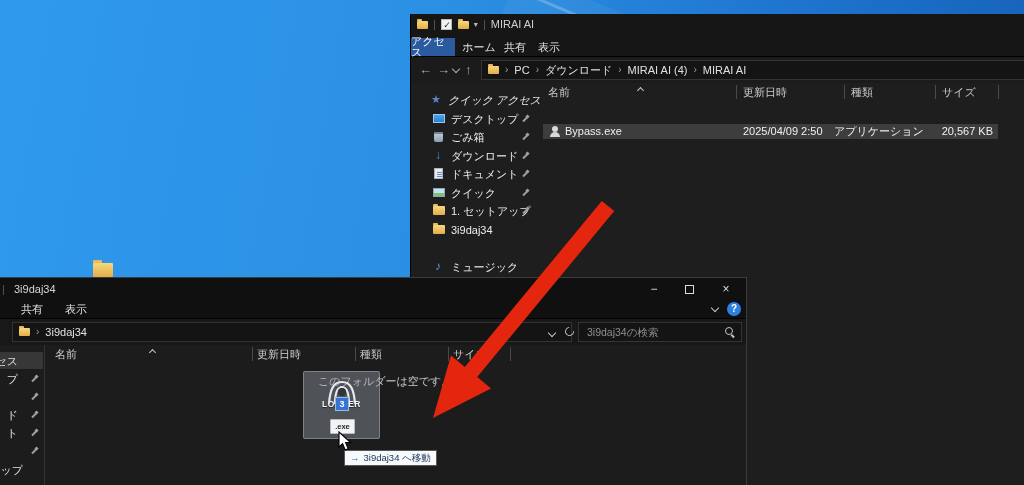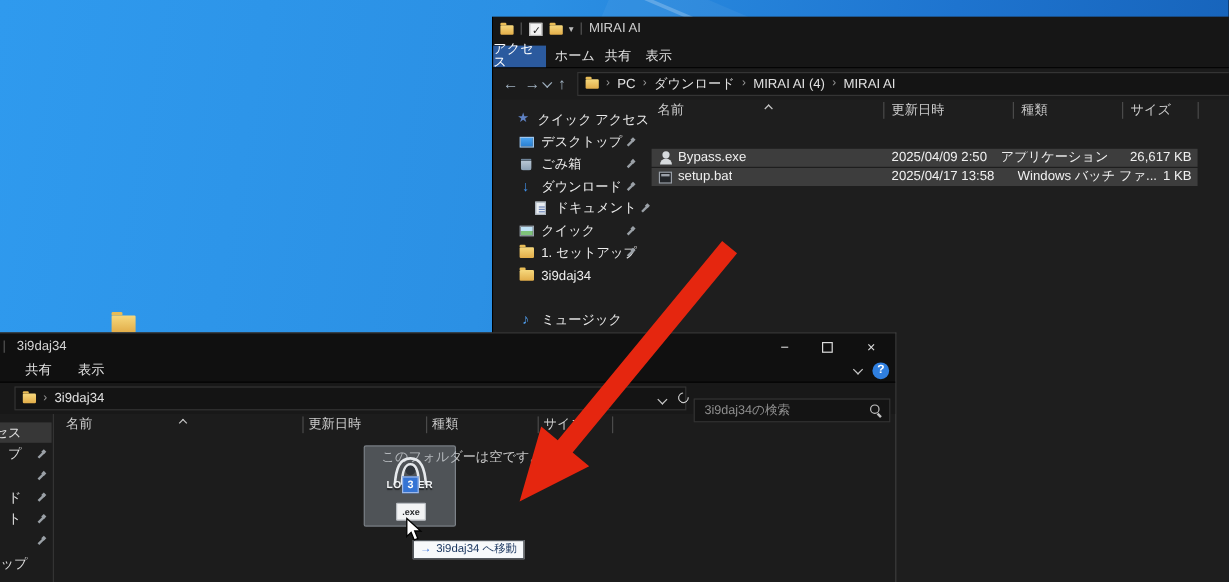--- a/index.html
+++ b/index.html
@@ -145,38 +145,38 @@
         <span>MIRAI AI (4)</span>
         <span class="crumb-sep">›</span>
         <span>MIRAI AI</span>
       </div>
     </div>
 
     <div style="position:absolute;left:0;right:0;top:69px;bottom:0;background:#1e1e1e;">
 
       <div class="sb-item" style="top:9px;">
         <span class="gico ico-star" style="left:20px;"></span>
-        <span class="lab" style="left:37px;">クイック アクセス</span>
+        <span class="lab" style="left:37px;font-style:italic;">クイック アクセス</span>
       </div>
       <div class="sb-item" style="top:46px;">
         <span class="gico ico-bin"></span>
         <span class="lab">ごみ箱</span>
         <span class="pinico"></span>
       </div>
       <div class="sb-item" style="top:28px;">
         <span class="gico ico-desktop"></span>
         <span class="lab">デスクトップ</span>
         <span class="pinico"></span>
       </div>
       <div class="sb-item" style="top:65px;">
         <span class="gico ico-down"></span>
         <span class="lab">ダウンロード</span>
         <span class="pinico"></span>
       </div>
-      <div class="sb-item" style="top:83px;margin-left:12px;">
+      <div class="sb-item" style="top:83px;">
         <span class="gico ico-doc"></span>
         <span class="lab">ドキュメント</span>
         <span class="pinico"></span>
       </div>
       <div class="sb-item" style="top:102px;">
         <span class="gico ico-pic"></span>
         <span class="lab">クイック</span>
         <span class="pinico"></span>
       </div>
       <div class="sb-item" style="top:120px;">
@@ -203,30 +203,23 @@
         <span class="colsep" style="left:394px;"></span>
         <span class="hdrtxt" style="left:401px;">サイズ</span>
         <span class="colsep" style="left:457px;"></span>
 
 
         <div class="frow" style="left:2px;top:41px;width:455px;">
           <span class="gico ico-hood" style="position:absolute;left:6px;top:2px;"></span>
           <span class="fcell" style="left:22px;">Bypass.exe</span>
           <span class="fcell" style="left:200px;">2025/04/09 2:50</span>
           <span class="fcell" style="left:291px;">アプリケーション</span>
-          <span class="fcell" style="left:380px;width:70px;text-align:right;">26,617 KB</span>
-        </div>
-
-        <div class="frow" style="left:2px;top:57px;width:455px;">
-          <span class="gico ico-bat" style="position:absolute;left:6px;top:2px;"></span>
-          <span class="fcell" style="left:22px;">setup.bat</span>
-          <span class="fcell" style="left:200px;">2025/04/17 13:58</span>
-          <span class="fcell" style="left:305px;">Windows バッチ ファ...</span>
-          <span class="fcell" style="left:380px;width:70px;text-align:right;">1 KB</span>
-        </div>
+          <span class="fcell" style="left:380px;width:70px;text-align:right;">20,567 KB</span>
+        </div>
+
       </div>
     </div>
   </div>
 
   <div class="win" style="left:0;top:277px;width:747px;height:208px;z-index:20;background:#1c1c1c;border-top:1px solid #3c3c3c;border-right:1px solid #3c3c3c;">
 
     <div class="titlebar" style="height:22px;background:#101010;">
       <span class="title-sep" style="position:absolute;left:2px;top:6px;margin:0;"></span>
       <span style="position:absolute;left:14px;top:6px;color:#d5d5d5;">3i9daj34</span>
       <div class="ctrlbtn" style="left:639px;">
@@ -252,21 +245,21 @@
     </div>
 
     <div class="addr-row" style="top:41px;height:26px;background:#181818;">
       <div class="addr-field" style="left:12px;top:3px;width:560px;height:20px;padding-left:6px;">
         <span class="fold sm"></span>
         <span class="crumb-sep">›</span>
         <span>3i9daj34</span>
         <span class="chev" style="position:absolute;left:536px;top:7px;"></span>
         <span class="refresh" style="position:absolute;left:552px;top:4px;"></span>
       </div>
-      <div class="addr-field" style="left:578px;top:13px;width:164px;height:20px;padding:0 6px;">
+      <div class="addr-field" style="left:578px;top:3px;width:164px;height:20px;padding:0 6px;">
         <input class="placeholder-input" readonly="" placeholder="3i9daj34の検索" style="">
         <span class="mag" style="position:absolute;right:6px;top:4px;"></span>
       </div>
     </div>
 
     <div style="position:absolute;left:0;top:67px;width:44px;bottom:0;">
       <div style="position:absolute;left:0;top:7px;width:43px;height:17px;background:#373737;">
         <span style="position:absolute;right:25px;top:4px;white-space:nowrap;">クセス</span>
       </div>
       <div style="position:absolute;left:0;top:25px;width:43px;height:17px;">

